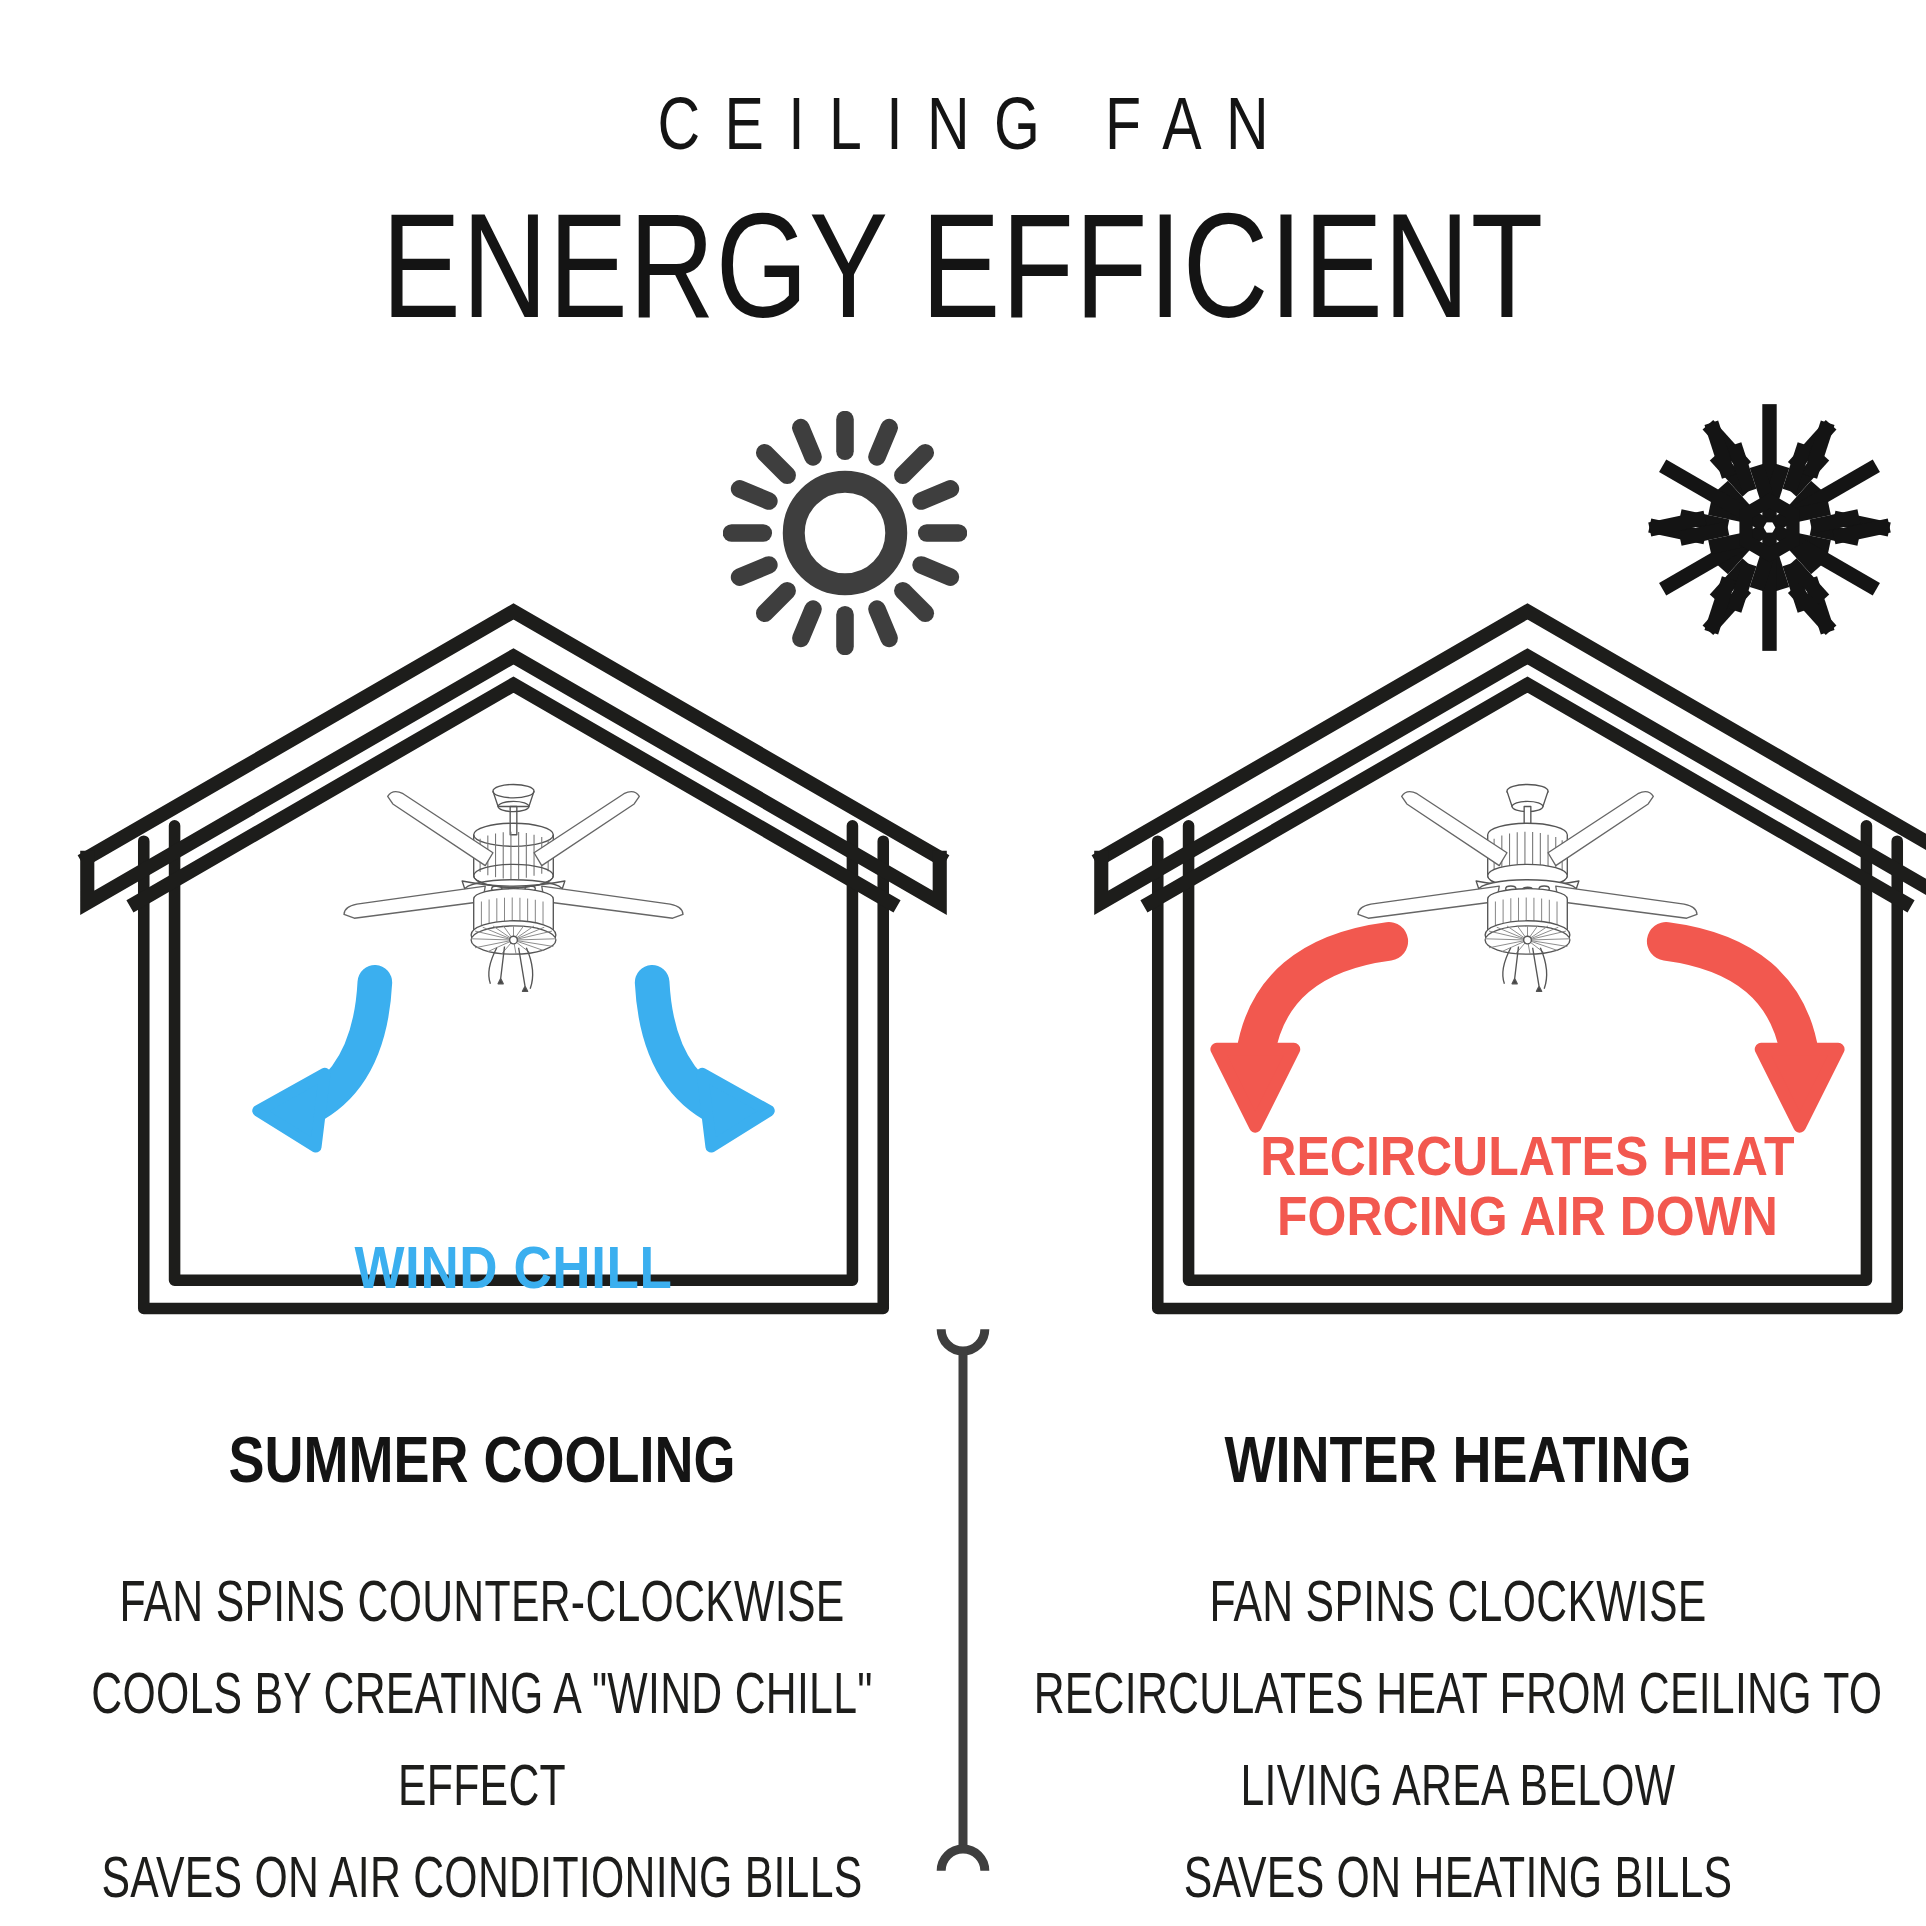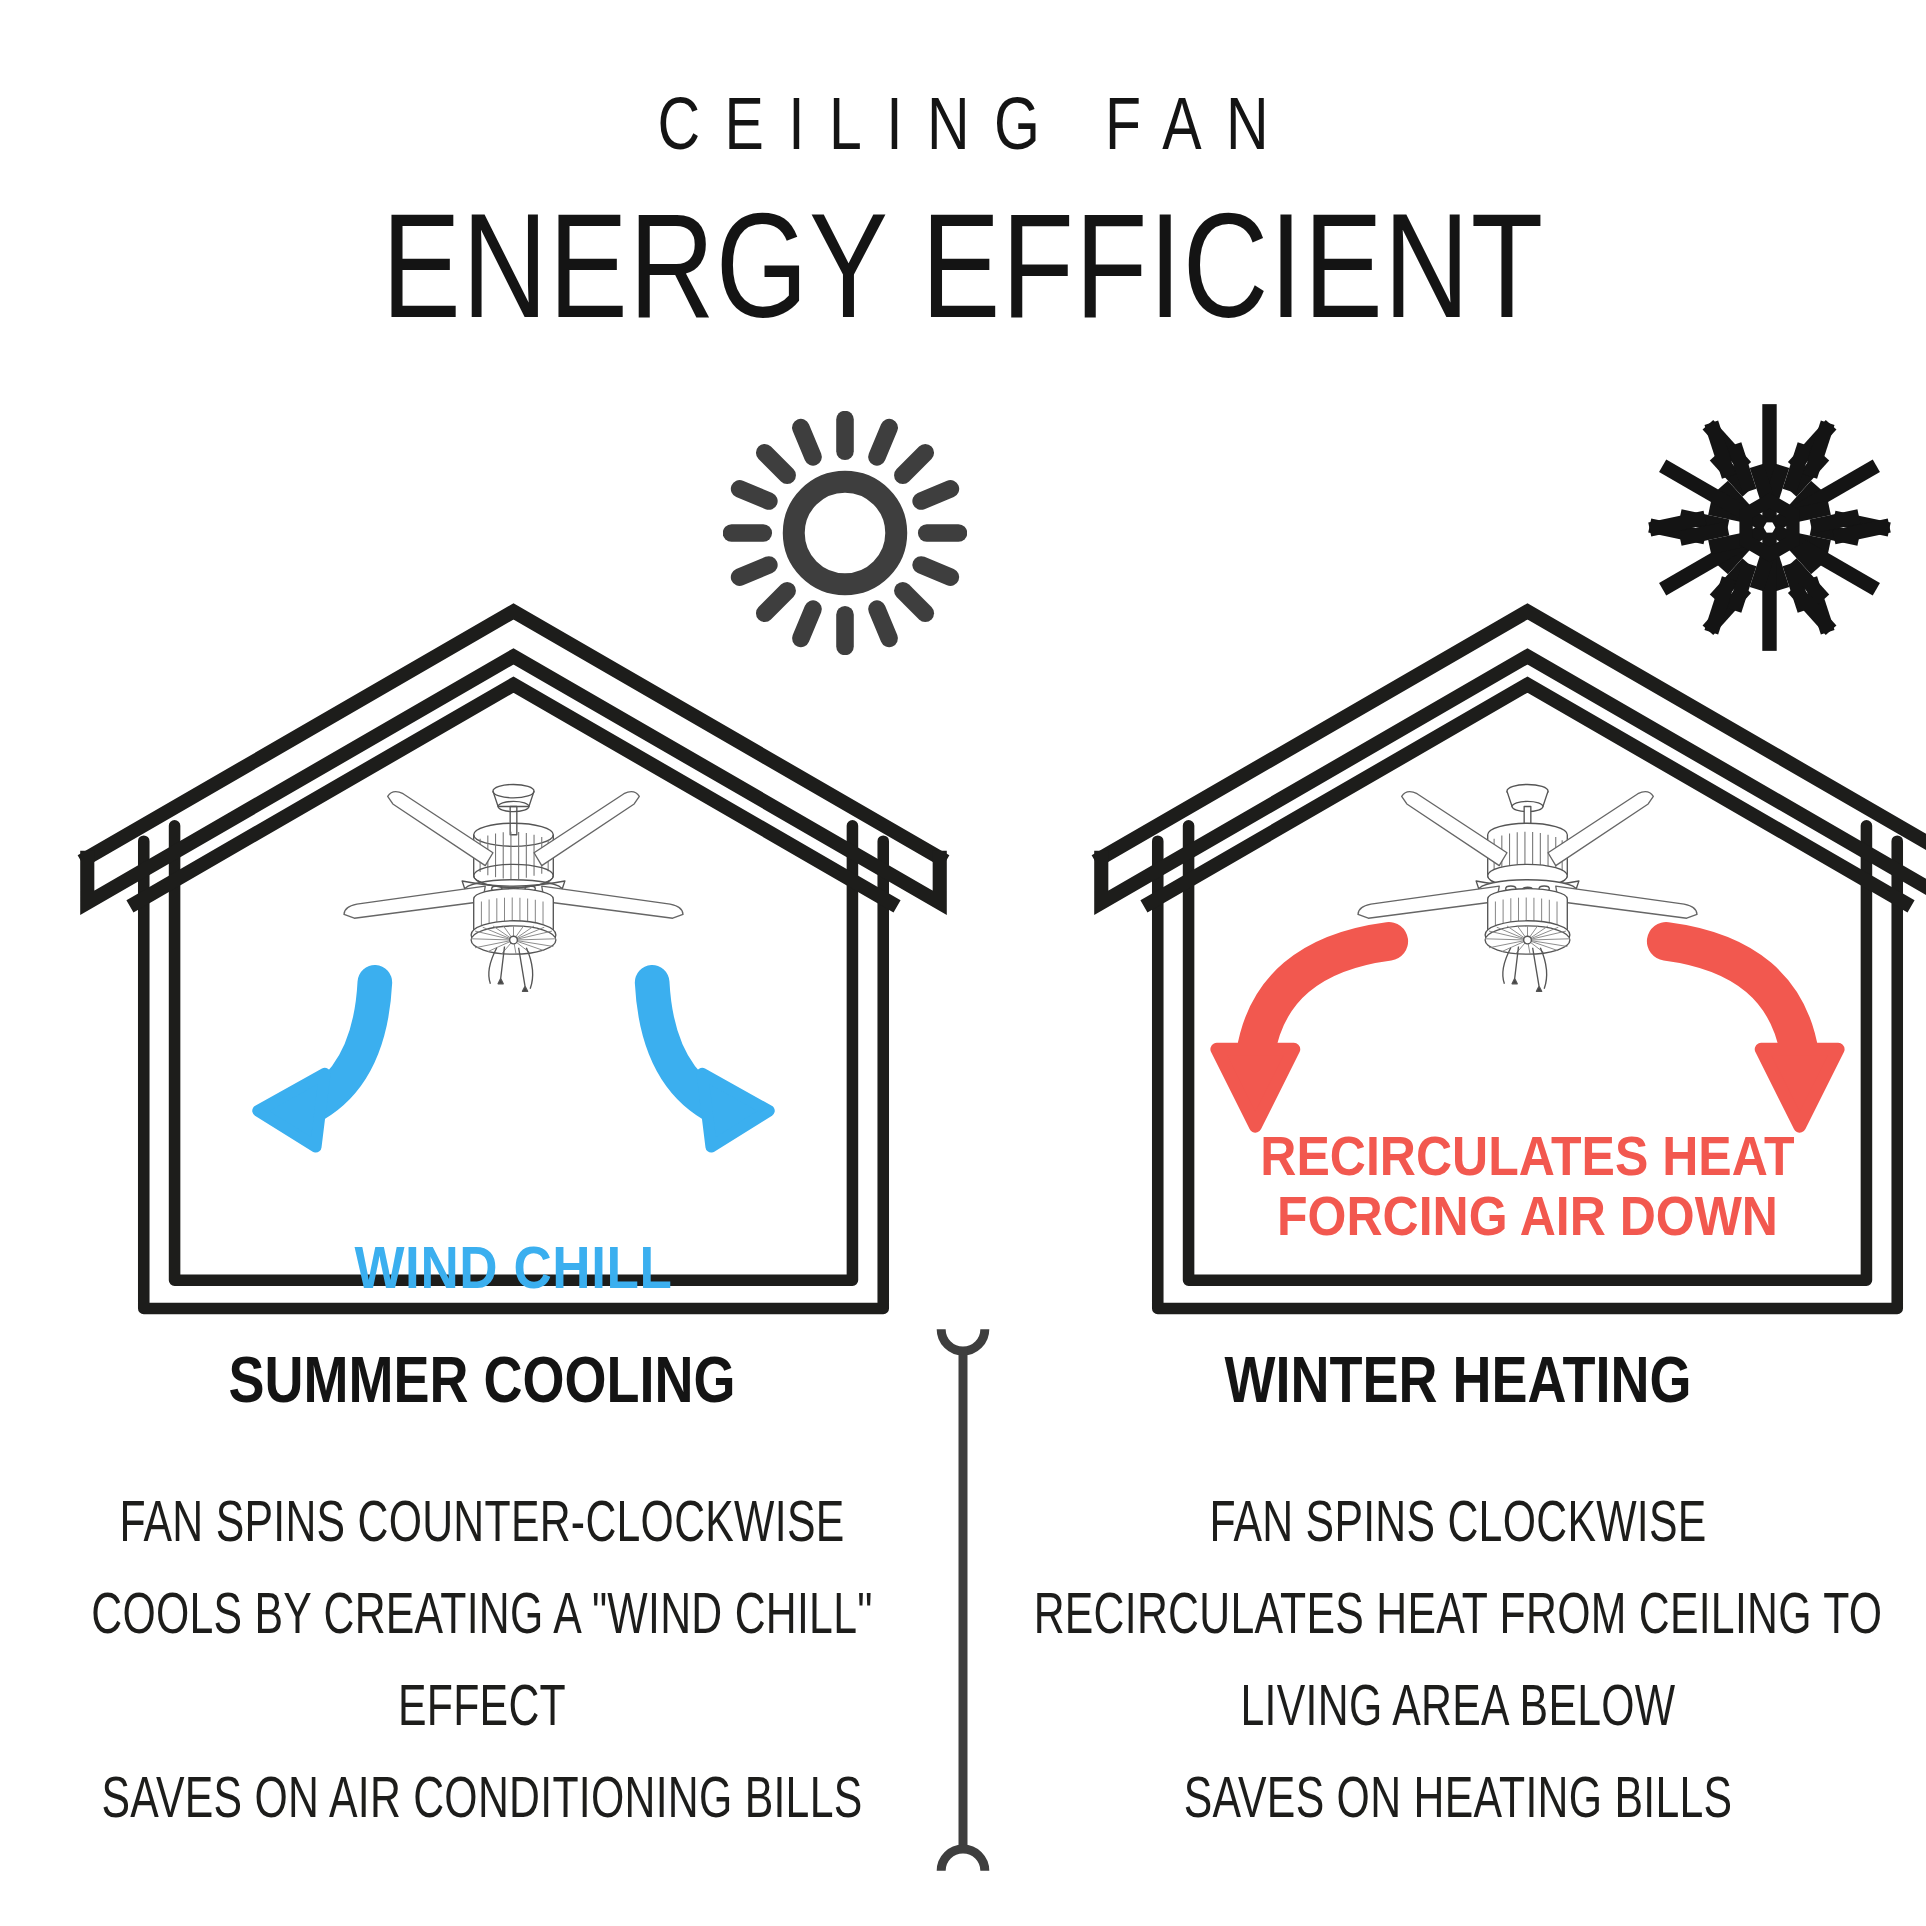--- a/index.html
+++ b/index.html
@@ -64,21 +64,21 @@
   .recirc{
     left:1091px;width:873px;top:1127px;
     font-size:50px;letter-spacing:0px;
     color:#F2584F;
   }
 
   
   .divider{position:absolute;left:932px;top:1324px;width:62px;height:552px;}
 
   
-  .col{position:absolute;top:1347px;width:912px;text-align:center;}
+  .col{position:absolute;top:1427px;width:912px;text-align:center;}
   .col.left{left:26px;}
   .col.right{left:1002px;text-align:center;}
   .col h3{
     margin:0;
     font-size:54px;
     font-weight:700;
     letter-spacing:0px;
     color:#141414;
     transform:scaleY(1.2);
     transform-origin:center top;

